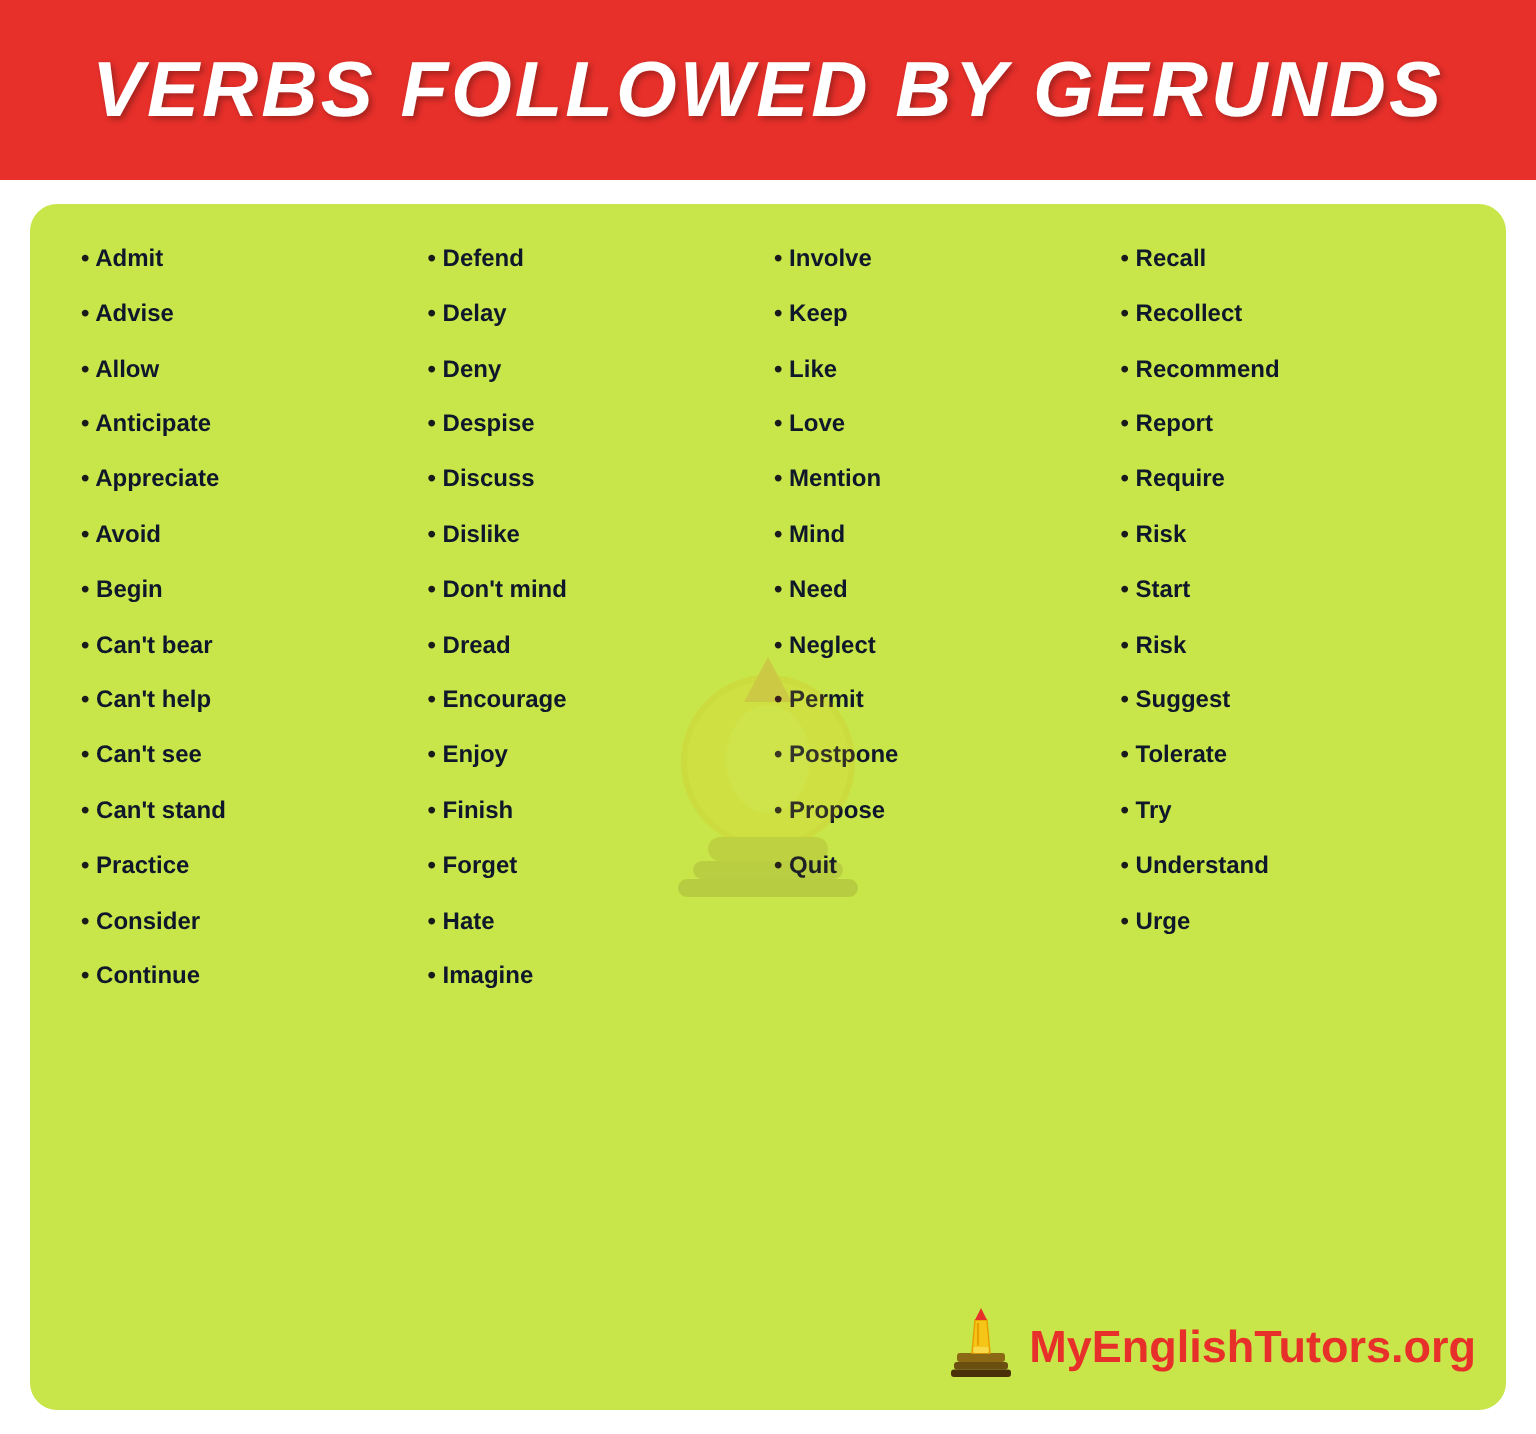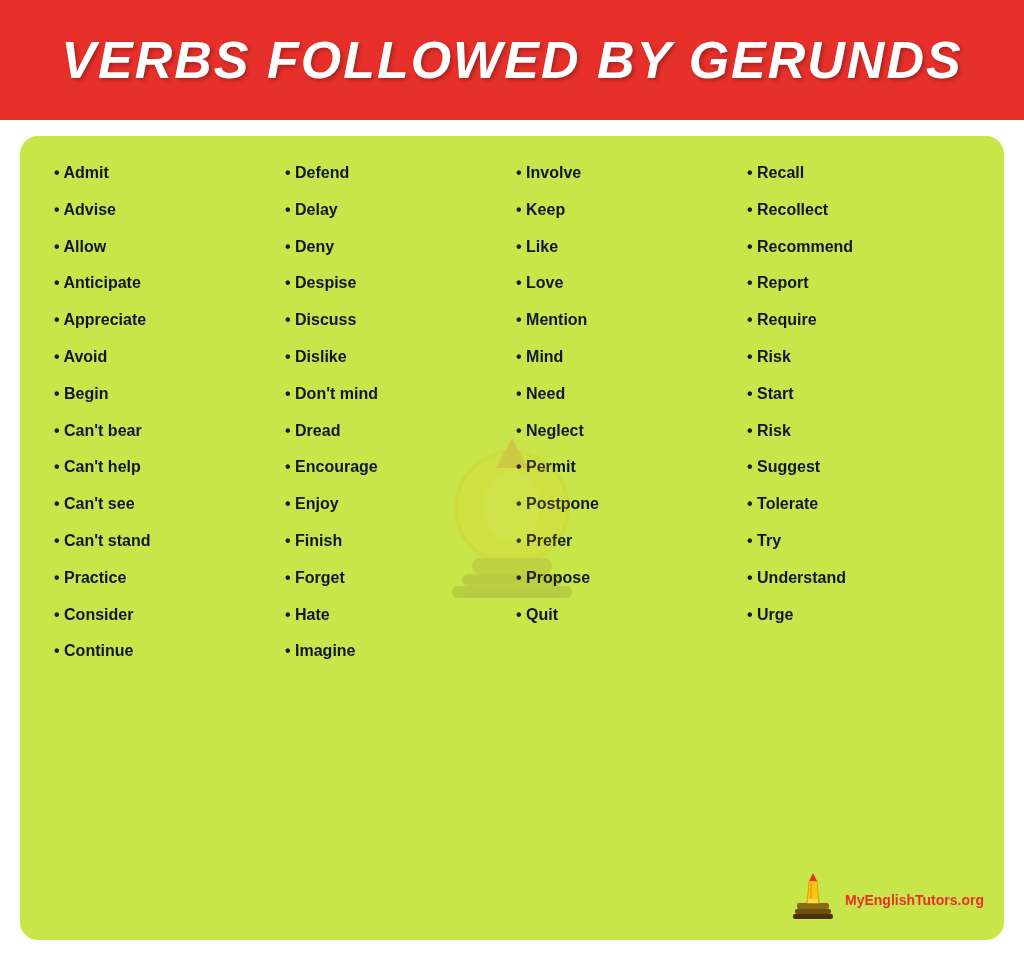--- a/index.html
+++ b/index.html
@@ -80,21 +80,21 @@
       bottom: 12px;
       right: 20px;
       display: flex;
       align-items: center;
       gap: 8px;
     }
     .brand-icon {
       font-size: 38px;
     }
     .brand-text {
-      font-size: 14px;
+      font-size: 30px;
       font-weight: 900;
       color: #1a1a1a;
     }
     .brand-text span {
       color: #e8302a;
     }
   </style>
 </head>
 <body>
 
@@ -149,21 +149,20 @@
           <div class="word-item">Involve</div>
           <div class="word-item">Keep</div>
           <div class="word-item">Like</div>
           <div class="word-item">Love</div>
           <div class="word-item">Mention</div>
           <div class="word-item">Mind</div>
           <div class="word-item">Need</div>
           <div class="word-item">Neglect</div>
           <div class="word-item">Permit</div>
           <div class="word-item">Postpone</div>
-          <div class="word-item">Prefer</div>
           <div class="word-item">Propose</div>
           <div class="word-item">Quit</div>
         </div>
         <div class="col">
           <div class="word-item">Recall</div>
           <div class="word-item">Recollect</div>
           <div class="word-item">Recommend</div>
           <div class="word-item">Report</div>
           <div class="word-item">Require</div>
           <div class="word-item">Risk</div>

